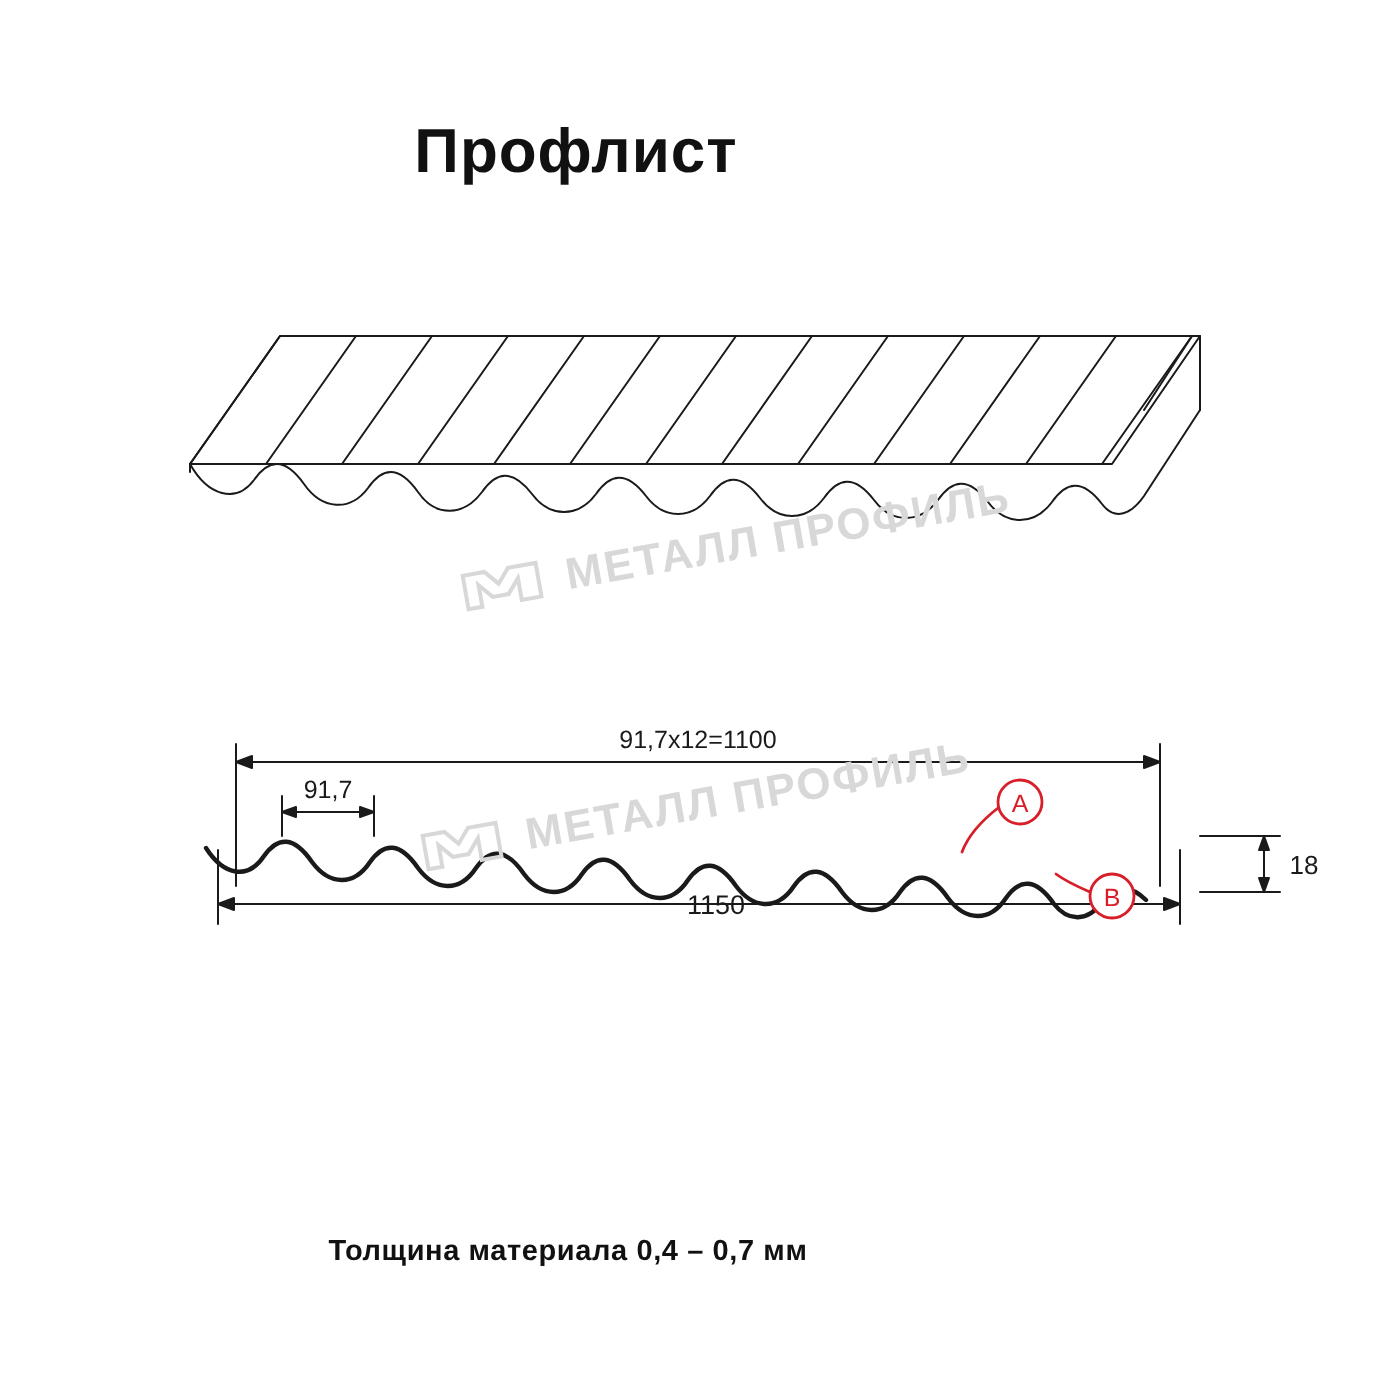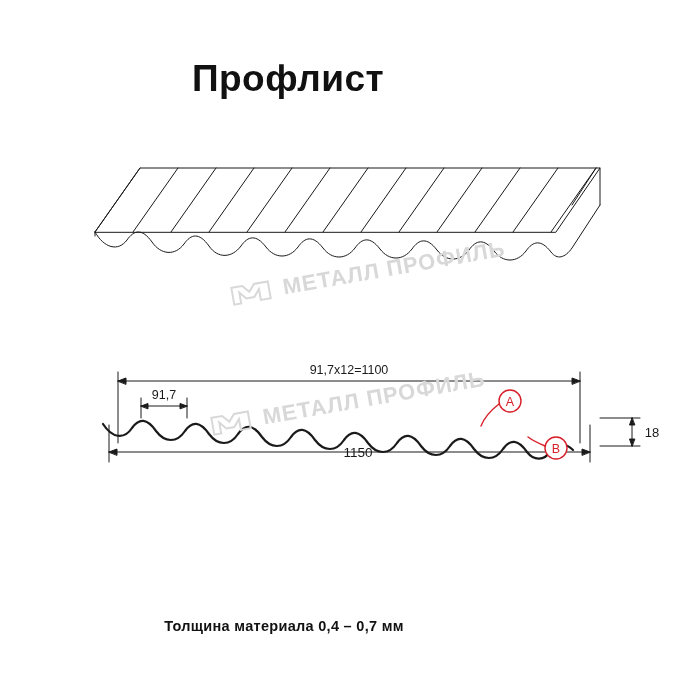--- a/index.html
+++ b/index.html
@@ -19,21 +19,21 @@
     position: relative;
     width: 700px;
     height: 700px;
   }
   .title {
     position: absolute;
     top: 58px;
     left: 0;
     width: 576px;
     text-align: center;
-    font-size: 37px;
+    font-size: 31px;
     font-weight: bold;
     letter-spacing: 0.5px;
     color: #111111;
   }
   .subtitle {
     position: absolute;
     top: 103px;
     left: 0;
     width: 700px;
     text-align: center;

